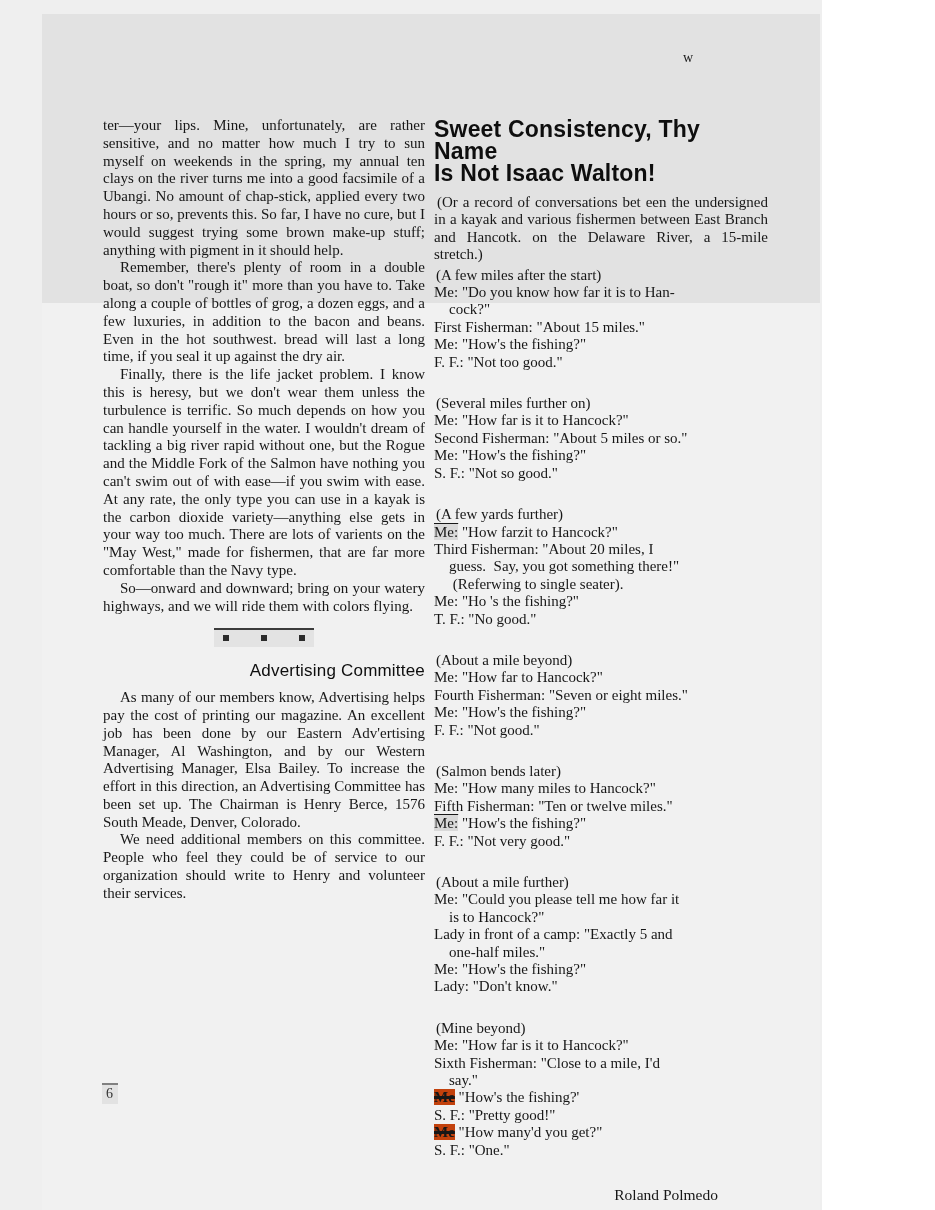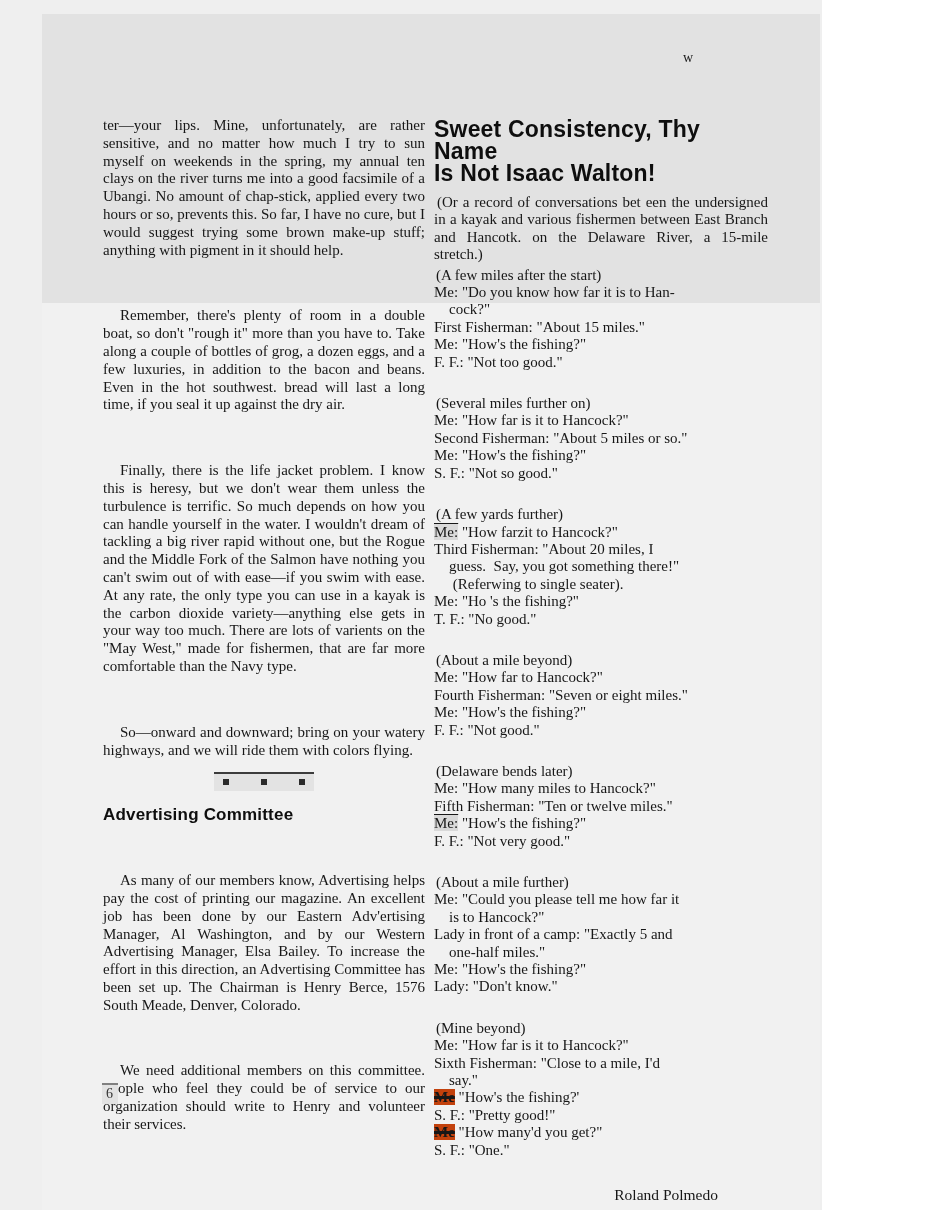--- a/index.html
+++ b/index.html
@@ -8,25 +8,25 @@
     font-family:"Liberation Serif", serif;color:#171717;overflow:hidden;
   }
   .scan-bg{position:absolute;left:0;top:0;width:822px;height:1210px;background:#efefef;}
   .page{position:absolute;left:42px;top:14px;width:778px;height:1196px;background:#f1f1f1;}
   .band{position:absolute;left:0;top:0;width:778px;height:289px;background:#e2e2e2;}
   .corner-mark{position:absolute;left:641px;top:36px;font-size:14px;color:#222;}
   .col{position:absolute;font-size:15px;}
   .col-left{left:61px;top:103px;width:322px;line-height:17.8px;}
   .col-right{left:392px;top:104px;width:334px;line-height:17.4px;}
   .para{margin:0;text-align:justify;hyphens:none;}
-  .para.ind{text-indent:17px;margin-top:48px;}
+  .para.ind{text-indent:17px;}
   .ornament{width:100px;margin:13px auto 0 auto;background:#e3e3e3;border-top:2px solid #3c3c3c;padding:5px 9px 6px 9px;box-sizing:border-box;}
   .orn-dots{display:flex;justify-content:space-between;}
   .dot{width:6px;height:6px;background:#2b2b2b;display:inline-block;}
-  .heading{font-family:"Liberation Sans", sans-serif;font-weight:bold;font-size:17px;margin:15px 0 9px 0;color:#0e0e0e;letter-spacing:.2px;}
+  .heading{font-family:"Liberation Sans", sans-serif;font-weight:normal;font-size:17px;margin:15px 0 9px 0;color:#0e0e0e;letter-spacing:.2px;text-align:right;}
   .title{font-family:"Liberation Sans", sans-serif;font-weight:bold;font-size:23px;line-height:22px;margin:0 0 10px 0;color:#0e0e0e;letter-spacing:.2px;}
   .intro{margin:0;text-align:justify;text-indent:3px;}
   .dgroup{margin-top:24px;}
   .dgroup:first-child{margin-top:3px;}
   .dline{white-space:pre-wrap;}
   .dline.cont{padding-left:15px;}
   .dheader{padding-left:2px;}
   .overline{text-decoration:overline;background:#d9d9d9;text-align:center;}
   .strike{text-decoration:line-through;text-decoration-thickness:2.5px;font-weight:bold;background:#c2410c;}
   .signature{margin-top:27px;text-align:right;padding-right:50px;font-size:15.5px;}
@@ -103,21 +103,21 @@
           <div class="dline">T. F.: "No good."</div>
         </div>
         <div class="dgroup">
           <div class="dline dheader">(About a mile beyond)</div>
           <div class="dline">Me: "How far to Hancock?"</div>
           <div class="dline">Fourth Fisherman: "Seven or eight miles."</div>
           <div class="dline">Me: "How's the fishing?"</div>
           <div class="dline">F. F.: "Not good."</div>
         </div>
         <div class="dgroup">
-          <div class="dline dheader">(Delaware bends later)</div>
+          <div class="dline dheader">(Salmon bends later)</div>
           <div class="dline">Me: "How many miles to Hancock?"</div>
           <div class="dline">Fifth Fisherman: "Ten or twelve miles."</div>
           <div class="dline"><span class="overline">Me:</span> "How's the fishing?"</div>
           <div class="dline">F. F.: "Not very good."</div>
         </div>
         <div class="dgroup">
           <div class="dline dheader">(About a mile further)</div>
           <div class="dline">Me: "Could you please tell me how far it</div>
           <div class="dline cont">is to Hancock?"</div>
           <div class="dline">Lady in front of a camp: "Exactly 5 and</div>

